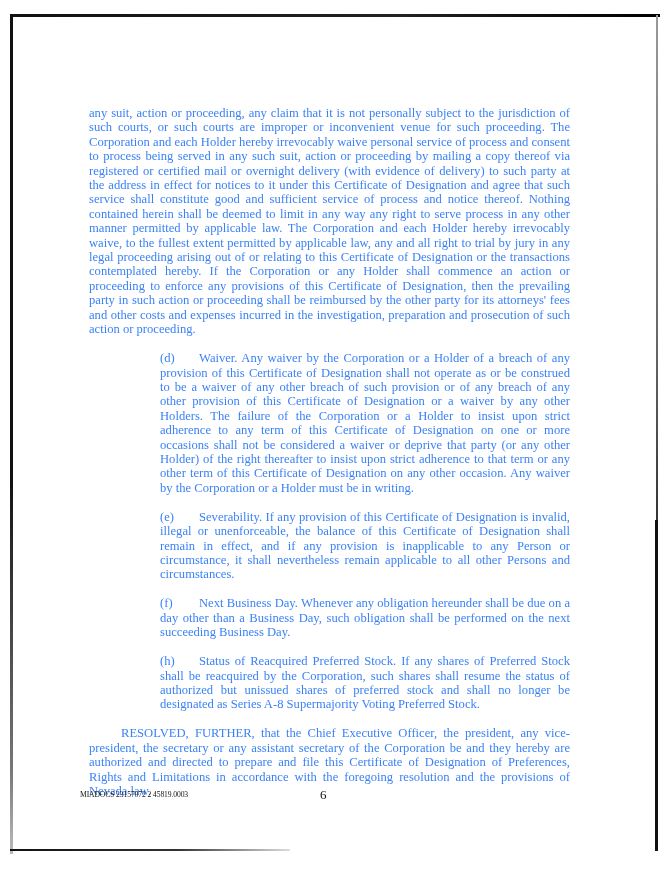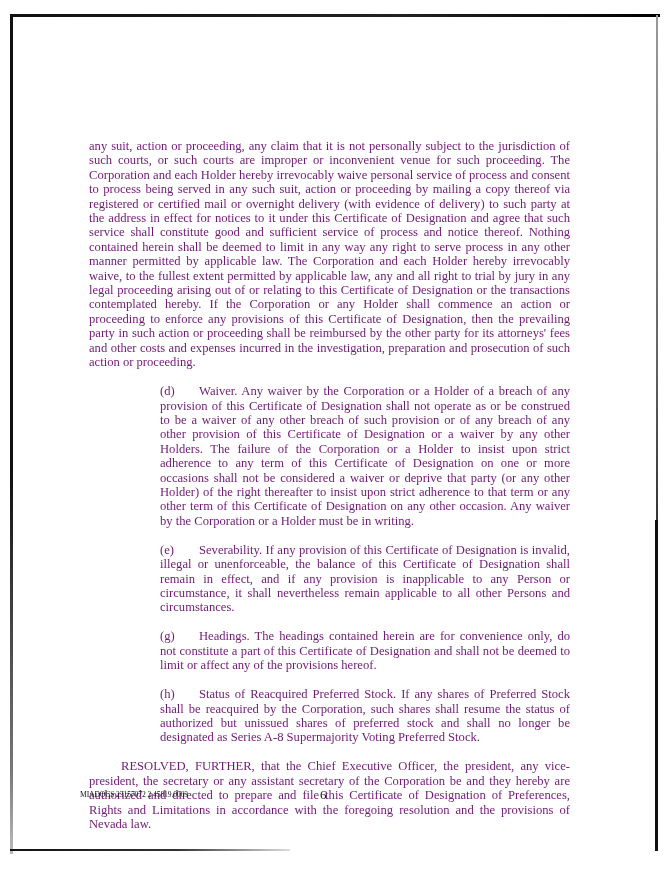--- a/index.html
+++ b/index.html
@@ -4,21 +4,21 @@
   <style>
     html, body { margin: 0; padding: 0; background: #ffffff; }
     body { width: 672px; height: 870px; position: relative; overflow: hidden; }
     .frame-top { position: absolute; left: 10px; top: 14px; width: 650px; height: 3px; background: linear-gradient(to right, #111 0%, #222 60%, #000 100%); }
     .frame-left { position: absolute; left: 10px; top: 14px; width: 3px; height: 840px; background: linear-gradient(to bottom, #111 0%, #111 55%, #777 90%, #bbb 100%); }
     .frame-right { position: absolute; left: 656px; top: 15px; width: 2px; height: 836px; background: linear-gradient(to bottom, #999 0%, #666 40%, #111 75%, #000 100%); }
     .frame-right-thick { position: absolute; left: 655px; top: 520px; width: 3px; height: 331px; background: #111; }
     .frame-bottom { position: absolute; left: 10px; top: 849px; width: 280px; height: 2px; background: linear-gradient(to right, #111 0%, #333 60%, #ddd 100%); }
 
     .page { position: absolute; left: 89px; top: 106px; width: 481px;
-      font-family: "Liberation Serif", "DejaVu Serif", serif; font-size: 12.6px; line-height: 14.4px; color: #701a75; margin-top: 33px; }
+      font-family: "Liberation Serif", "DejaVu Serif", serif; font-size: 12.6px; line-height: 14.4px; color: #3b82f6; }
     .para { margin: 0 0 14.6px 0; text-align: justify; }
     .indent-label { padding-left: 71px; }
     .lbl { display: inline-block; width: 39px; }
     .heading { }
     .resolved { text-indent: 32px; }
     .footer-doc { position: absolute; left: 80px; top: 790px; font-family: "Liberation Serif", "DejaVu Serif", serif; font-size: 7.6px; color: #111; letter-spacing: -0.1px; }
     .footer-page { position: absolute; left: 320px; top: 787px; font-family: "Liberation Serif", "DejaVu Serif", serif; font-size: 13px; color: #111; }
   </style>
 </head>
 <body>
@@ -29,22 +29,22 @@
 <div class="frame-right-thick"></div>
 <div class="frame-bottom"></div>
 
 <div class="page">
   <p class="para">any suit, action or proceeding, any claim that it is not personally subject to the jurisdiction of such courts, or such courts are improper or inconvenient venue for such proceeding.  The Corporation and each Holder hereby irrevocably waive personal service of process and consent to process being served in any such suit, action or proceeding by mailing a copy thereof via registered or certified mail or overnight delivery (with evidence of delivery) to such party at the address in effect for notices to it under this Certificate of Designation and agree that such service shall constitute good and sufficient service of process and notice thereof.  Nothing contained herein shall be deemed to limit in any way any right to serve process in any other manner permitted by applicable law. The Corporation and each Holder hereby irrevocably waive, to the fullest extent permitted by applicable law, any and all right to trial by jury in any legal proceeding arising out of or relating to this Certificate of Designation or the transactions contemplated hereby.  If the Corporation or any Holder shall commence an action or proceeding to enforce any provisions of this Certificate of Designation, then the prevailing party in such action or proceeding shall be reimbursed by the other party for its attorneys' fees and other costs and expenses incurred in the investigation, preparation and prosecution of such action or proceeding.</p>
 
   <p class="para indent-label"><span class="lbl">(d)</span><span class="heading">Waiver</span><span>.  Any waiver by the Corporation or a Holder of a breach of any provision of this Certificate of Designation shall not operate as or be construed to be a waiver of any other breach of such provision or of any breach of any other provision of this Certificate of Designation or a waiver by any other Holders.  The failure of the Corporation or a Holder to insist upon strict adherence to any term of this Certificate of Designation on one or more occasions shall not be considered a waiver or deprive that party (or any other Holder) of the right thereafter to insist upon strict adherence to that term or any other term of this Certificate of Designation on any other occasion.  Any waiver by the Corporation or a Holder must be in writing.</span></p>
 
   <p class="para indent-label"><span class="lbl">(e)</span><span class="heading">Severability</span><span>.  If any provision of this Certificate of Designation is invalid, illegal or unenforceable, the balance of this Certificate of Designation shall remain in effect, and if any provision is inapplicable to any Person or circumstance, it shall nevertheless remain applicable to all other Persons and circumstances.</span></p>
 
+  <p class="para indent-label"><span class="lbl">(f)</span><span class="heading">Next Business Day</span><span>.  Whenever any obligation hereunder shall be due on a day other than a Business Day, such obligation shall be performed on the next succeeding Business Day.</span></p>
 
-  <p class="para indent-label"><span class="lbl">(g)</span><span class="heading">Headings</span><span>.  The headings contained herein are for convenience only, do not constitute a part of this Certificate of Designation and shall not be deemed to limit or affect any of the provisions hereof.</span></p>
 
   <p class="para indent-label"><span class="lbl">(h)</span><span class="heading">Status of Reacquired Preferred Stock</span><span>.  If any shares of Preferred Stock shall be reacquired by the Corporation, such shares shall resume the status of authorized but unissued shares of preferred stock and shall no longer be designated as Series A-8 Supermajority Voting Preferred Stock.</span></p>
 
   <p class="para resolved">RESOLVED, FURTHER, that the Chief Executive Officer, the president, any vice-president, the secretary or any assistant secretary of the Corporation be and they hereby are authorized and directed to prepare and file this Certificate of Designation of Preferences, Rights and Limitations in accordance with the foregoing resolution and the provisions of Nevada law.</p>
 </div>
 
 <div class="footer-doc">MIADOCS 23157072 2 45819.0003</div>
 <div class="footer-page">6</div>
 
 </body></html>

